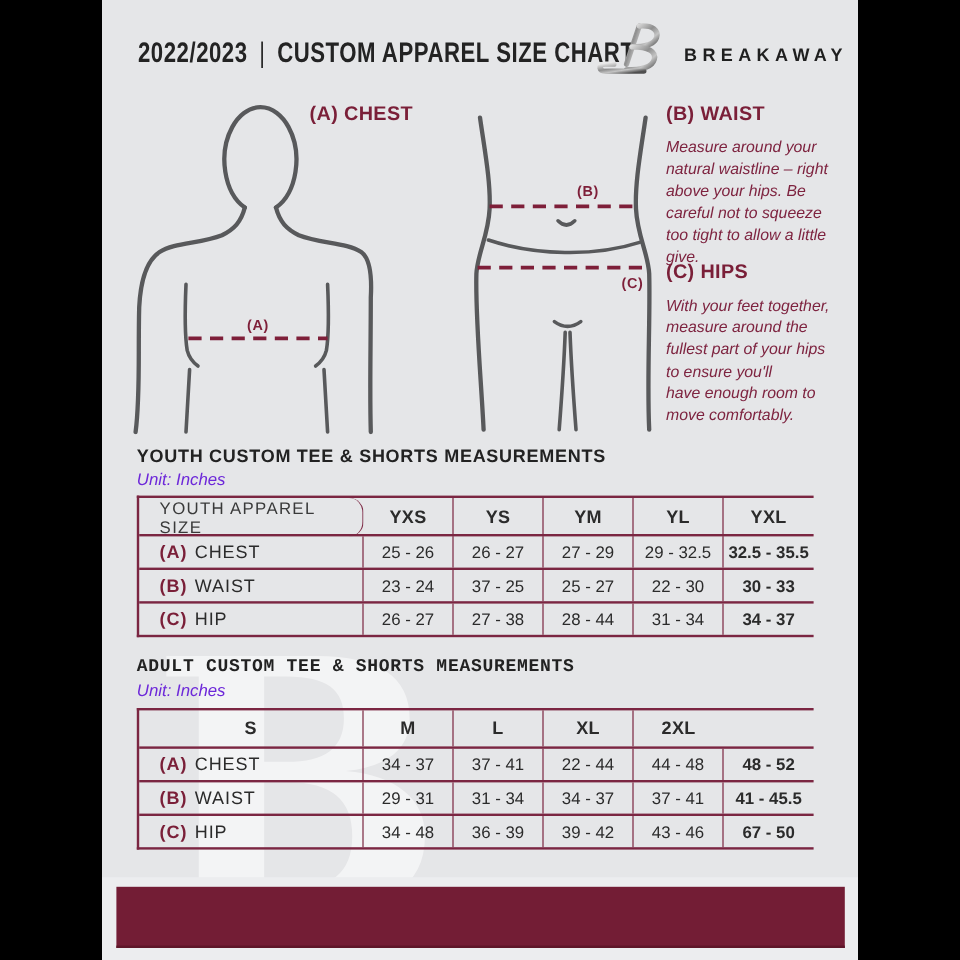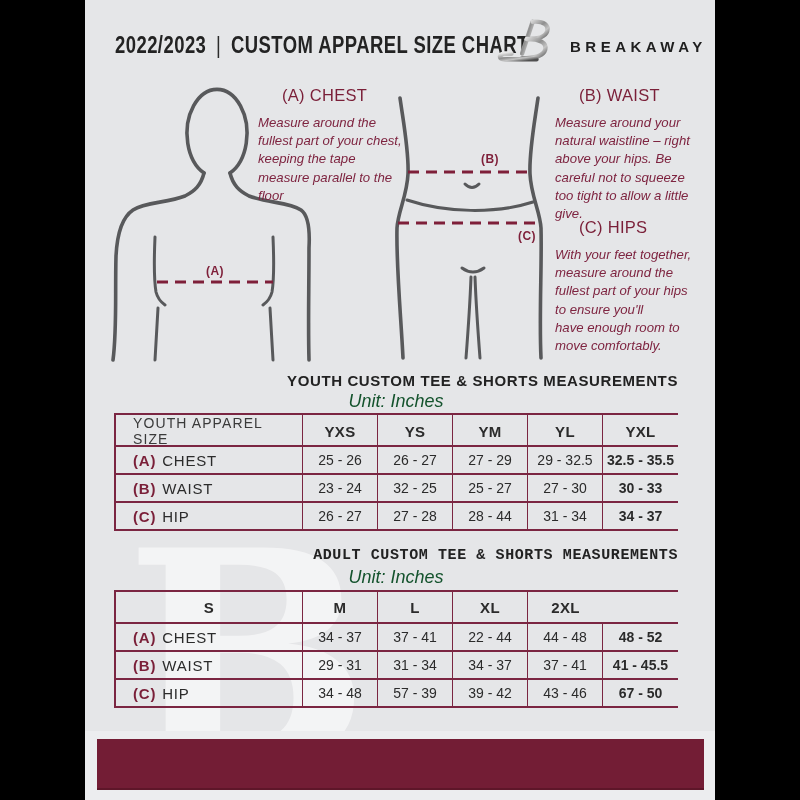--- a/index.html
+++ b/index.html
@@ -23,42 +23,42 @@
   .fig{position:absolute;}
   .fig path,.fig line{fill:none;}
   .body-ln{stroke:#58595b;stroke-width:3.6;stroke-linecap:round;}
   .body-ln2{stroke:#58595b;stroke-width:3;stroke-linecap:round;}
   .meas-ln{stroke:#7e1f39;stroke-width:3.2;stroke-dasharray:11 7;}
   .meas-lbl{font-family:"Liberation Sans",sans-serif;font-size:12px;font-weight:700;
             fill:#7e1f39;letter-spacing:.5px;}
 
   
   .ins{position:absolute;}
-  .ins-h{font-weight:400;font-size:16.5px;color:#7a1f38;letter-spacing:.3px;margin-bottom:9px;margin-left:24px;}
+  .ins-h{font-weight:700;font-size:16.5px;color:#7a1f38;letter-spacing:.3px;margin-bottom:9px;}
   .ins-b{font-style:italic;font-size:13.2px;line-height:1.38;color:#7e2440;white-space:pre-line;}
 
   
-  .sec-title{position:absolute;left:29px;width:564px;text-align:right;
+  .sec-title{position:absolute;left:29px;width:564px;text-align:left;
              font-weight:700;font-size:15px;letter-spacing:.6px;color:#222;}
-  .sec-unit{position:absolute;left:29px;width:564px;text-align:center;
-            font-style:italic;font-size:18px;color:#14532d;}
+  .sec-unit{position:absolute;left:29px;width:564px;text-align:left;
+            font-style:italic;font-size:14px;color:#6d28d9;}
 
   
   .sz-table{position:absolute;left:29px;width:564px;z-index:2;
             border-top:2.5px solid #7b2642;border-bottom:2.5px solid #7b2642;
             border-left:2px solid #7b2642;box-sizing:border-box;}
   .sz-row{display:grid;grid-template-columns:187px 75px 75px 75px 75px 75px;height:26px;}
   .sz-row.head{height:30px;}
   .sz-row + .sz-row{border-top:2px solid #7b2642;}
   .cell{display:flex;align-items:center;justify-content:center;
         border-right:1.6px solid #7b2642;font-size:14px;color:#2b2b2b;}
   .cell:last-child{border-right:none;font-weight:bold;}
   .cell.colh{font-weight:700;font-size:15px;letter-spacing:.3px;}
   .cell.lblh{justify-content:flex-start;padding-left:17px;font-size:14px;
-             letter-spacing:1.1px;color:#3a3a3a;}
+             letter-spacing:1.1px;color:#3a3a3a;border-radius:12px;}
   .cell.lbl{justify-content:flex-start;padding-left:17px;font-size:15px;
             letter-spacing:.8px;gap:6px;}
   .cell.lbl .pfx{font-weight:700;color:#7a1f38;}
 
   
   .watermark{position:absolute;left:40px;top:512px;z-index:0;
              font-family:"DejaVu Serif","Liberation Serif",serif;font-weight:700;
              font-size:290px;line-height:1;color:rgba(255,255,255,.55);}
   .footer-zone{position:absolute;left:0;top:731px;width:630px;height:69px;background:#ecedef;}
   .footer-bar{position:absolute;left:12px;top:739px;width:607px;height:51px;
@@ -119,21 +119,20 @@
       <path class="body-ln2" d="M 80 185 C 79 212 77 240 75 266"></path>
       <path class="body-ln2" d="M 84 185 C 85 212 87 240 89 266"></path>
       <line class="meas-ln" x1="17" y1="80" x2="140" y2="80"></line>
       <text class="meas-lbl" x="99" y="71" text-anchor="middle">(B)</text>
       <line class="meas-ln" x1="7" y1="131" x2="149" y2="131"></line>
       <text class="meas-lbl" x="136" y="148" text-anchor="middle">(C)</text>
     </svg>
 
     <div class="ins z2" style="left:173px;top:86px;width:150px;">
       <div class="ins-h">(A) CHEST</div>
-      <div class="ins-b">Measure around the fullest part of your chest, keeping the tape measure parallel to the floor</div>
     </div>
     <div class="ins z2" style="left:470px;top:218px;width:140px;">
       <div class="ins-h">(C) HIPS</div>
       <div class="ins-b">With your feet together, measure around the fullest part of your hips to ensure you'll
 have enough room to move comfortably.</div>
     </div>
     <div class="ins z2" style="left:470px;top:86px;width:136px;">
       <div class="ins-h">(B) WAIST</div>
       <div class="ins-b">Measure around your natural waistline – right above your hips. Be careful not to squeeze too tight to allow a little give.</div>
     </div>
@@ -160,32 +159,32 @@
         <div class="cell">27 - 29</div>
         <div class="cell">29 - 32.5</div>
         <div class="cell">32.5 - 35.5</div>
       </div>
       <div class="sz-row">
         <div class="cell lbl">
           <span class="pfx">(B)</span>
           <span>WAIST</span>
         </div>
         <div class="cell">23 - 24</div>
-        <div class="cell">32 - 25</div>
+        <div class="cell">37 - 25</div>
         <div class="cell">25 - 27</div>
-        <div class="cell">27 - 30</div>
+        <div class="cell">22 - 30</div>
         <div class="cell">30 - 33</div>
       </div>
       <div class="sz-row">
         <div class="cell lbl">
           <span class="pfx">(C)</span>
           <span>HIP</span>
         </div>
         <div class="cell">26 - 27</div>
-        <div class="cell">27 - 28</div>
+        <div class="cell">27 - 38</div>
         <div class="cell">28 - 44</div>
         <div class="cell">31 - 34</div>
         <div class="cell">34 - 37</div>
       </div>
     </div>
 
     <div class="sec-title" style="top:547px;font-family:Liberation Mono, monospace;">ADULT CUSTOM TEE &amp; SHORTS MEASUREMENTS</div>
     <div class="sec-unit" style="top:567px;">Unit: Inches</div>
 
     <div class="sz-table" style="top:590px;">
@@ -217,21 +216,21 @@
         <div class="cell">34 - 37</div>
         <div class="cell">37 - 41</div>
         <div class="cell">41 - 45.5</div>
       </div>
       <div class="sz-row">
         <div class="cell lbl">
           <span class="pfx">(C)</span>
           <span>HIP</span>
         </div>
         <div class="cell">34 - 48</div>
-        <div class="cell">57 - 39</div>
+        <div class="cell">36 - 39</div>
         <div class="cell">39 - 42</div>
         <div class="cell">43 - 46</div>
         <div class="cell">67 - 50</div>
       </div>
     </div>
 
     <div class="footer-zone"></div>
     <div class="footer-bar"></div>
 
   </div>

